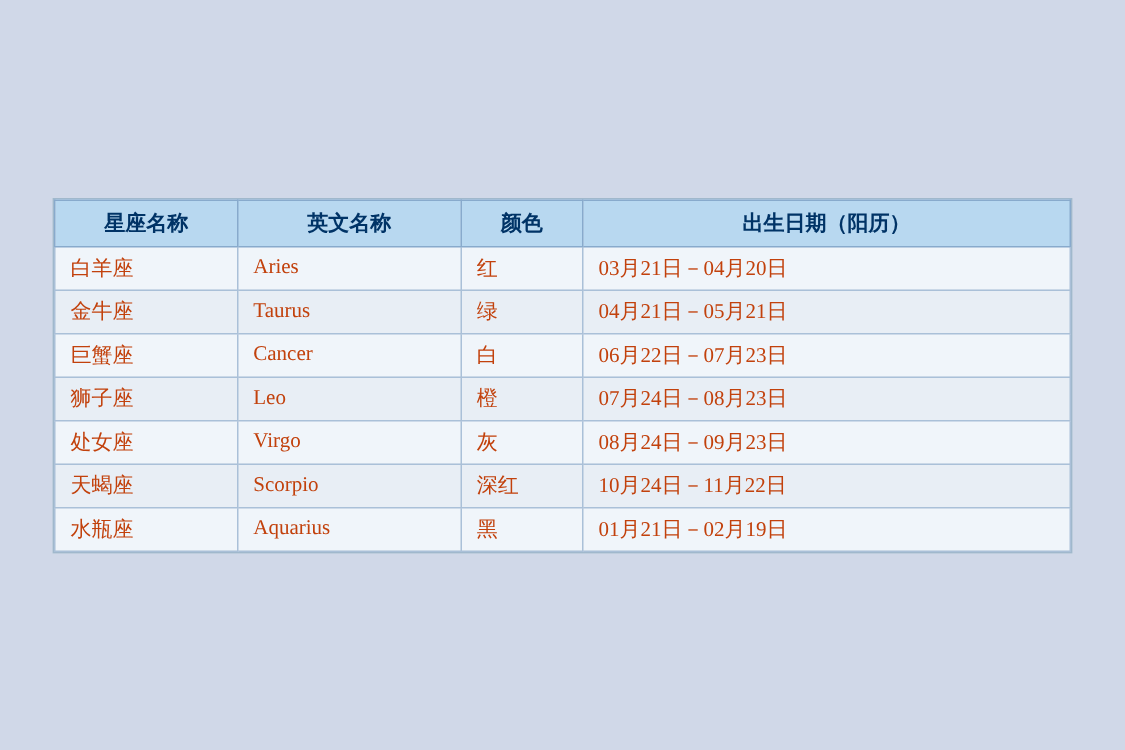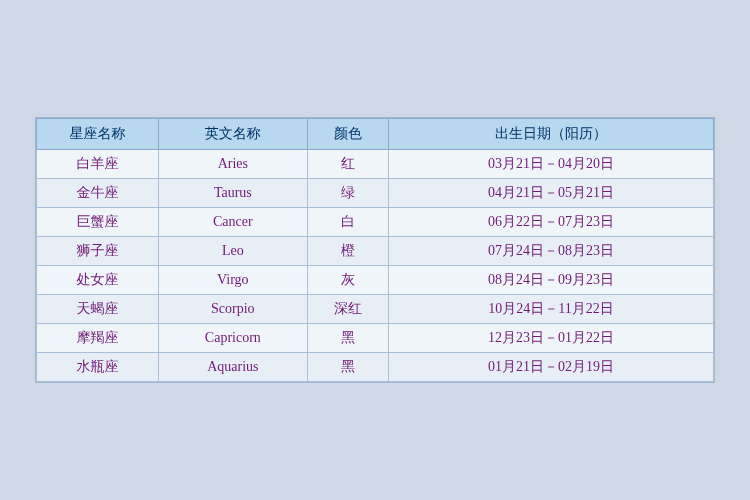--- a/index.html
+++ b/index.html
@@ -28,30 +28,29 @@
     table {
       width: 100%;
       border-collapse: collapse;
     }
 
     thead tr th {
       background-color: #b8d8f0;
       border: 1px solid #88aacc;
       padding: 6px 10px;
       text-align: center;
-      font-weight: normal;
+      font-weight: bold;
       color: #003366;
       font-size: 14px;
     }
 
     tbody tr td {
       border: 1px solid #aac0d8;
       padding: 5px 10px;
-      text-align: center;
-      color: #701a75;
+      color: #c2410c;
       background-color: #f0f5fa;
       font-size: 14px;
     }
 
     tbody tr:nth-child(even) td {
       background-color: #e8eef5;
     }
 
     .col-zh { width: 18%; }
     .col-en { width: 22%; margin-top: 48px; }
@@ -102,26 +101,20 @@
           <td>灰</td>
           <td>08月24日－09月23日</td>
         </tr>
         <tr>
           <td>天蝎座</td>
           <td>Scorpio</td>
           <td>深红</td>
           <td>10月24日－11月22日</td>
         </tr>
         <tr>
-          <td>摩羯座</td>
-          <td>Capricorn</td>
-          <td>黑</td>
-          <td>12月23日－01月22日</td>
-        </tr>
-        <tr>
           <td>水瓶座</td>
           <td>Aquarius</td>
           <td>黑</td>
           <td>01月21日－02月19日</td>
         </tr>
       </tbody>
   </table>
 </div>
 
 </body></html>

